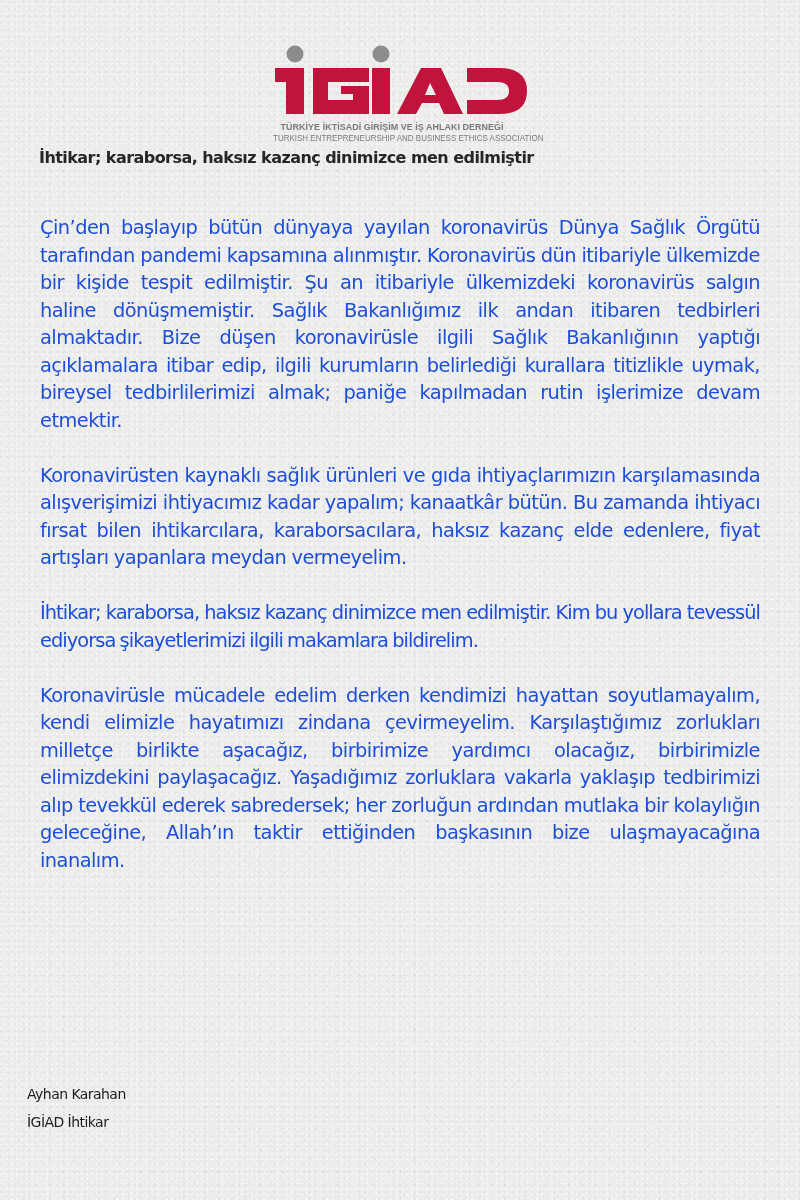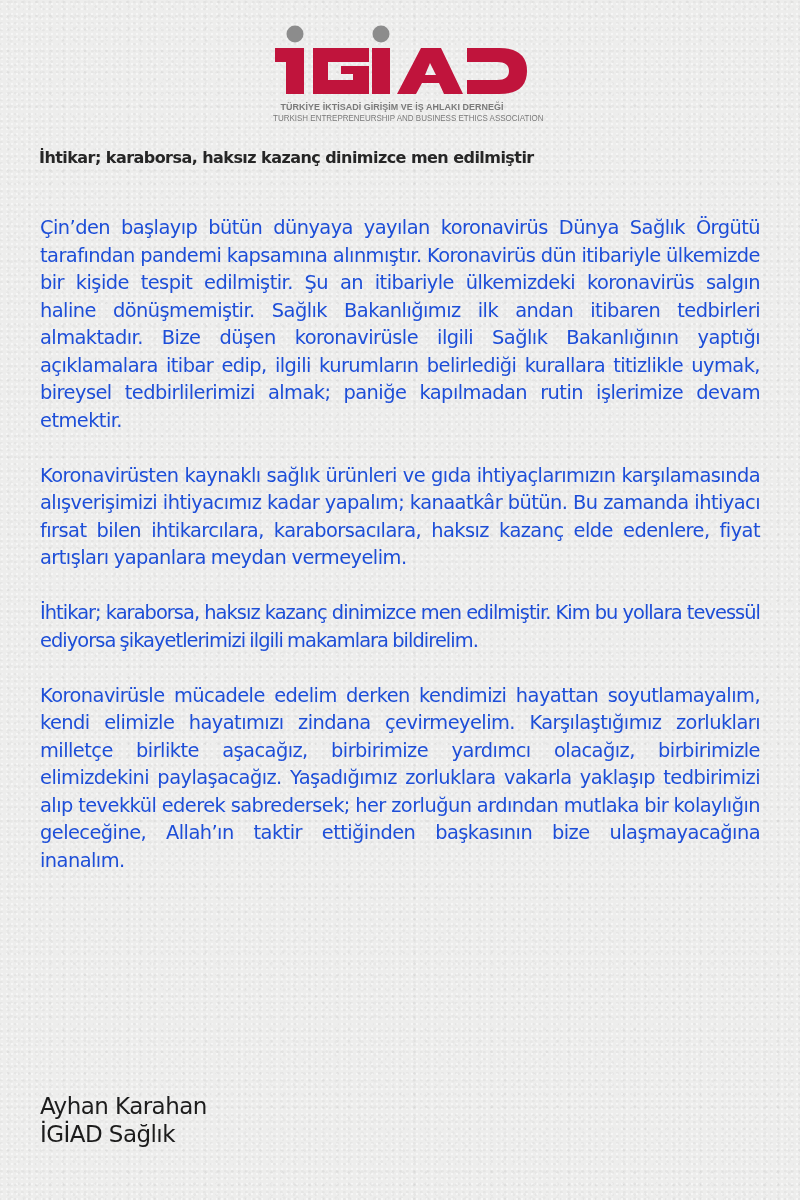--- a/index.html
+++ b/index.html
@@ -17,21 +17,21 @@
         radial-gradient(circle at 70% 60%, rgba(0,0,0,0.03) 0 1px, transparent 1.5px),
         radial-gradient(circle at 40% 80%, rgba(255,255,255,0.5) 0 1px, transparent 1.5px),
         radial-gradient(circle at 85% 15%, rgba(0,0,0,0.025) 0 1.2px, transparent 2px);
       background-size: 7px 7px, 11px 11px, 5px 5px, 13px 13px;
       font-family: "DejaVu Sans", sans-serif;
       color: #1c1c1c;
     }
     .logo {
       position: absolute;
       left: 273px;
-      top: 24px;
+      top: 44px;
       width: 256px;
       height: 104px;
     }
     .logo-mark {
       display: block;
       width: 256px;
       height: 74px;
     }
     .logo-sub1 {
       position: absolute;
@@ -89,29 +89,28 @@
       word-spacing: -0.5px;
       text-align: justify;
       color: #1d4ed8;
     }
     .para.p3 {
       letter-spacing: -0.95px;
       word-spacing: -1px;
     }
     .signature {
       position: absolute;
-      left: 40px;
+      left: 27px;
       top: 1081px;
       width: 400px;
       font-family: "DejaVu Sans", sans-serif;
-      font-size: 23px;
+      font-size: 14px;
       line-height: 27.5px;
       letter-spacing: -0.55px;
       color: #1c1c1c;
-      margin-top: 12px;
     }
     .signature div { white-space: nowrap; }
   </style>
 </head>
 <body>
 
 <div class="logo">
   <svg class="logo-mark" viewBox="0 0 256 74" xmlns="http://www.w3.org/2000/svg">
     <title>İGİAD</title>
 
@@ -136,14 +135,14 @@
 
 <div class="body">
   <p class="para p1">Çin’den başlayıp bütün dünyaya yayılan koronavirüs Dünya Sağlık Örgütü tarafından pandemi kapsamına alınmıştır. Koronavirüs dün itibariyle ülkemizde bir kişide tespit edilmiştir. Şu an itibariyle ülkemizdeki koronavirüs salgın haline dönüşmemiştir. Sağlık Bakanlığımız ilk andan itibaren tedbirleri almaktadır. Bize düşen koronavirüsle ilgili Sağlık Bakanlığının yaptığı açıklamalara itibar edip, ilgili kurumların belirlediği kurallara titizlikle uymak, bireysel tedbirlilerimizi almak; paniğe kapılmadan rutin işlerimize devam etmektir.</p>
   <p class="para p2">Koronavirüsten kaynaklı sağlık ürünleri ve gıda ihtiyaçlarımızın karşılamasında alışverişimizi ihtiyacımız kadar yapalım; kanaatkâr bütün. Bu zamanda ihtiyacı fırsat bilen ihtikarcılara, karaborsacılara, haksız kazanç elde edenlere, fiyat artışları yapanlara meydan vermeyelim.</p>
   <p class="para p3">İhtikar; karaborsa, haksız kazanç dinimizce men edilmiştir. Kim bu yollara tevessül ediyorsa şikayetlerimizi ilgili makamlara bildirelim.</p>
   <p class="para p4">Koronavirüsle mücadele edelim derken kendimizi hayattan soyutlamayalım, kendi elimizle hayatımızı zindana çevirmeyelim. Karşılaştığımız zorlukları milletçe birlikte aşacağız, birbirimize yardımcı olacağız, birbirimizle elimizdekini paylaşacağız. Yaşadığımız zorluklara vakarla yaklaşıp tedbirimizi alıp tevekkül ederek sabredersek; her zorluğun ardından mutlaka bir kolaylığın geleceğine, Allah’ın taktir ettiğinden başkasının bize ulaşmayacağına inanalım.</p>
 </div>
 
 <div class="signature">
   <div>Ayhan Karahan</div>
-  <div>İGİAD Sağlık</div>
+  <div>İGİAD İhtikar</div>
 </div>
 
 </body></html>

